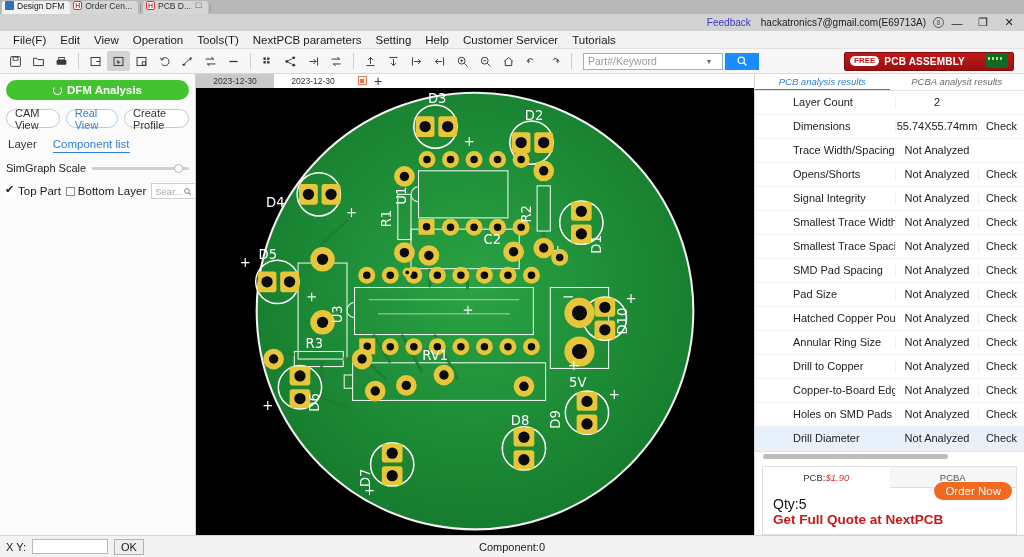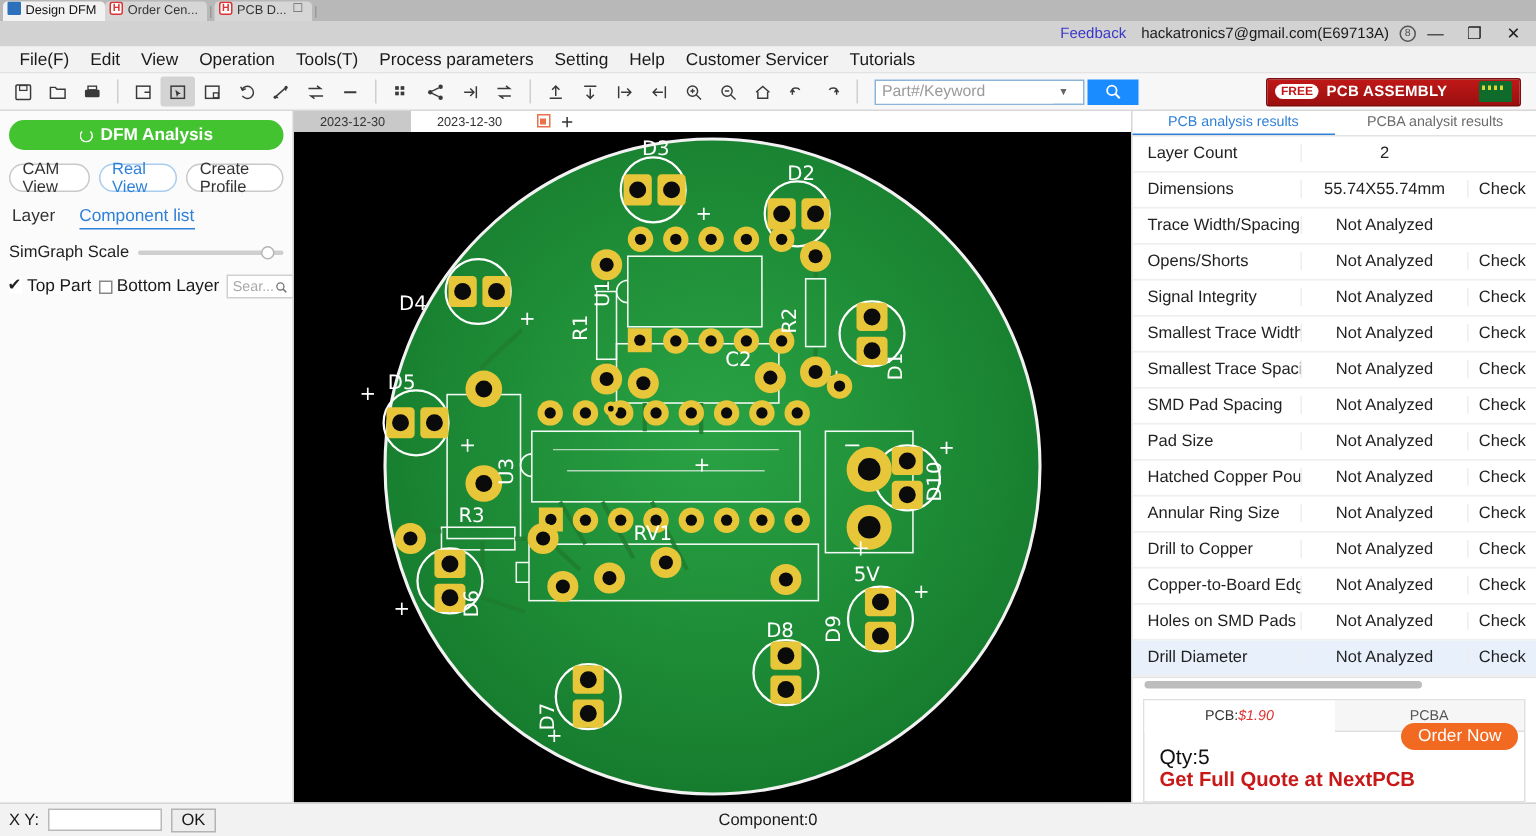--- a/index.html
+++ b/index.html
@@ -158,30 +158,30 @@
   .vt-stop { width: 9px; height: 9px; border: 1.4px solid #e8734a; }
   .vt-stop::after { content:""; display:block; width:4px; height:4px; background:#e8734a; margin:1.3px; }
   .vt-plus { font-size: 14px; color: #333; line-height: 10px; }
   .canvas { flex: 1 1 auto; background: #000; position: relative; overflow: hidden; }
 
   
   .rightpanel {
     width: 270px; flex: 0 0 270px; background: #fff; border-left: 1px solid #d6d6d6;
     display: flex; flex-direction: column;
   }
-  .rtabs { height: 20px; display: flex; font-size: 9.5px; color: #6a6a6a; }
+  .rtabs { height: 20px; display: flex; font-size: 9.5px; color: #6a6a6a; font-style: italic; }
   .rtab { flex: 1 1 0; display: flex; align-items: center; justify-content: center; }
   .rtab.active { color: #2f80d8; border-bottom: 1.5px solid #2f80d8; }
   .rtable { flex: 0 0 auto; border: 1px solid #e2e2e2; border-left: 0; border-right: 0; }
   .rrow {
     height: 24px; display: flex; align-items: center; border-bottom: 1px solid #eeeeee;
     font-size: 11px; color: #222;
   }
   .rrow.hl { background: #e8f1fb; }
-  .rname { flex: 0 0 112px; padding-left: 10px; white-space: nowrap; overflow: hidden; }
+  .rname { flex: 0 0 112px; padding-left: 10px; white-space: nowrap; overflow: hidden; margin-left: 28px; }
   .rval { flex: 1 1 auto; text-align: center; border-left: 1px solid #eeeeee; white-space: nowrap; }
   .rcheck { flex: 0 0 46px; text-align: center; color: #222; border-left: 1px solid #eeeeee; }
   .hscroll { height: 12px; display: flex; align-items: center; padding: 0 8px; }
   .hscroll .bar { height: 5px; background: #bdbdbd; border-radius: 3px; width: 73%; }
   .quote { margin: 5px 7px 0 7px; border: 1px solid #e0e0e0; display: flex; flex-direction: column; flex: 1 1 auto; }
   .qtabs { height: 21px; display: flex; font-size: 9.5px; }
   .qtab { flex: 1 1 0; display: flex; align-items: center; justify-content: center;
           background: #f6f6f6; color: #555; border-bottom: 1px solid #e0e0e0; }
   .qtab.active { background: #fff; border-bottom-color: #fff; color: #333; }
   .qprice { color: #e03030; font-style: italic; }
@@ -245,21 +245,21 @@
     <span class="wbtn">❐</span>
     <span class="wbtn close">✕</span>
   </div>
 
   <div class="menubar">
     <span class="menu-item">File(F)</span>
     <span class="menu-item">Edit</span>
     <span class="menu-item">View</span>
     <span class="menu-item">Operation</span>
     <span class="menu-item">Tools(T)</span>
-    <span class="menu-item">Process parameters</span>
+    <span class="menu-item">NextPCB parameters</span>
     <span class="menu-item">Setting</span>
     <span class="menu-item">Help</span>
     <span class="menu-item">Customer Servicer</span>
     <span class="menu-item">Tutorials</span>
   </div>
 
   <div class="toolbar">
     <span class="tb">
         <svg width="13" height="13" viewBox="0 0 16 16">
           <rect x="2" y="2" width="12" height="12" rx="1" fill="none" stroke="#3a3a3a" stroke-width="1.2"></rect>

